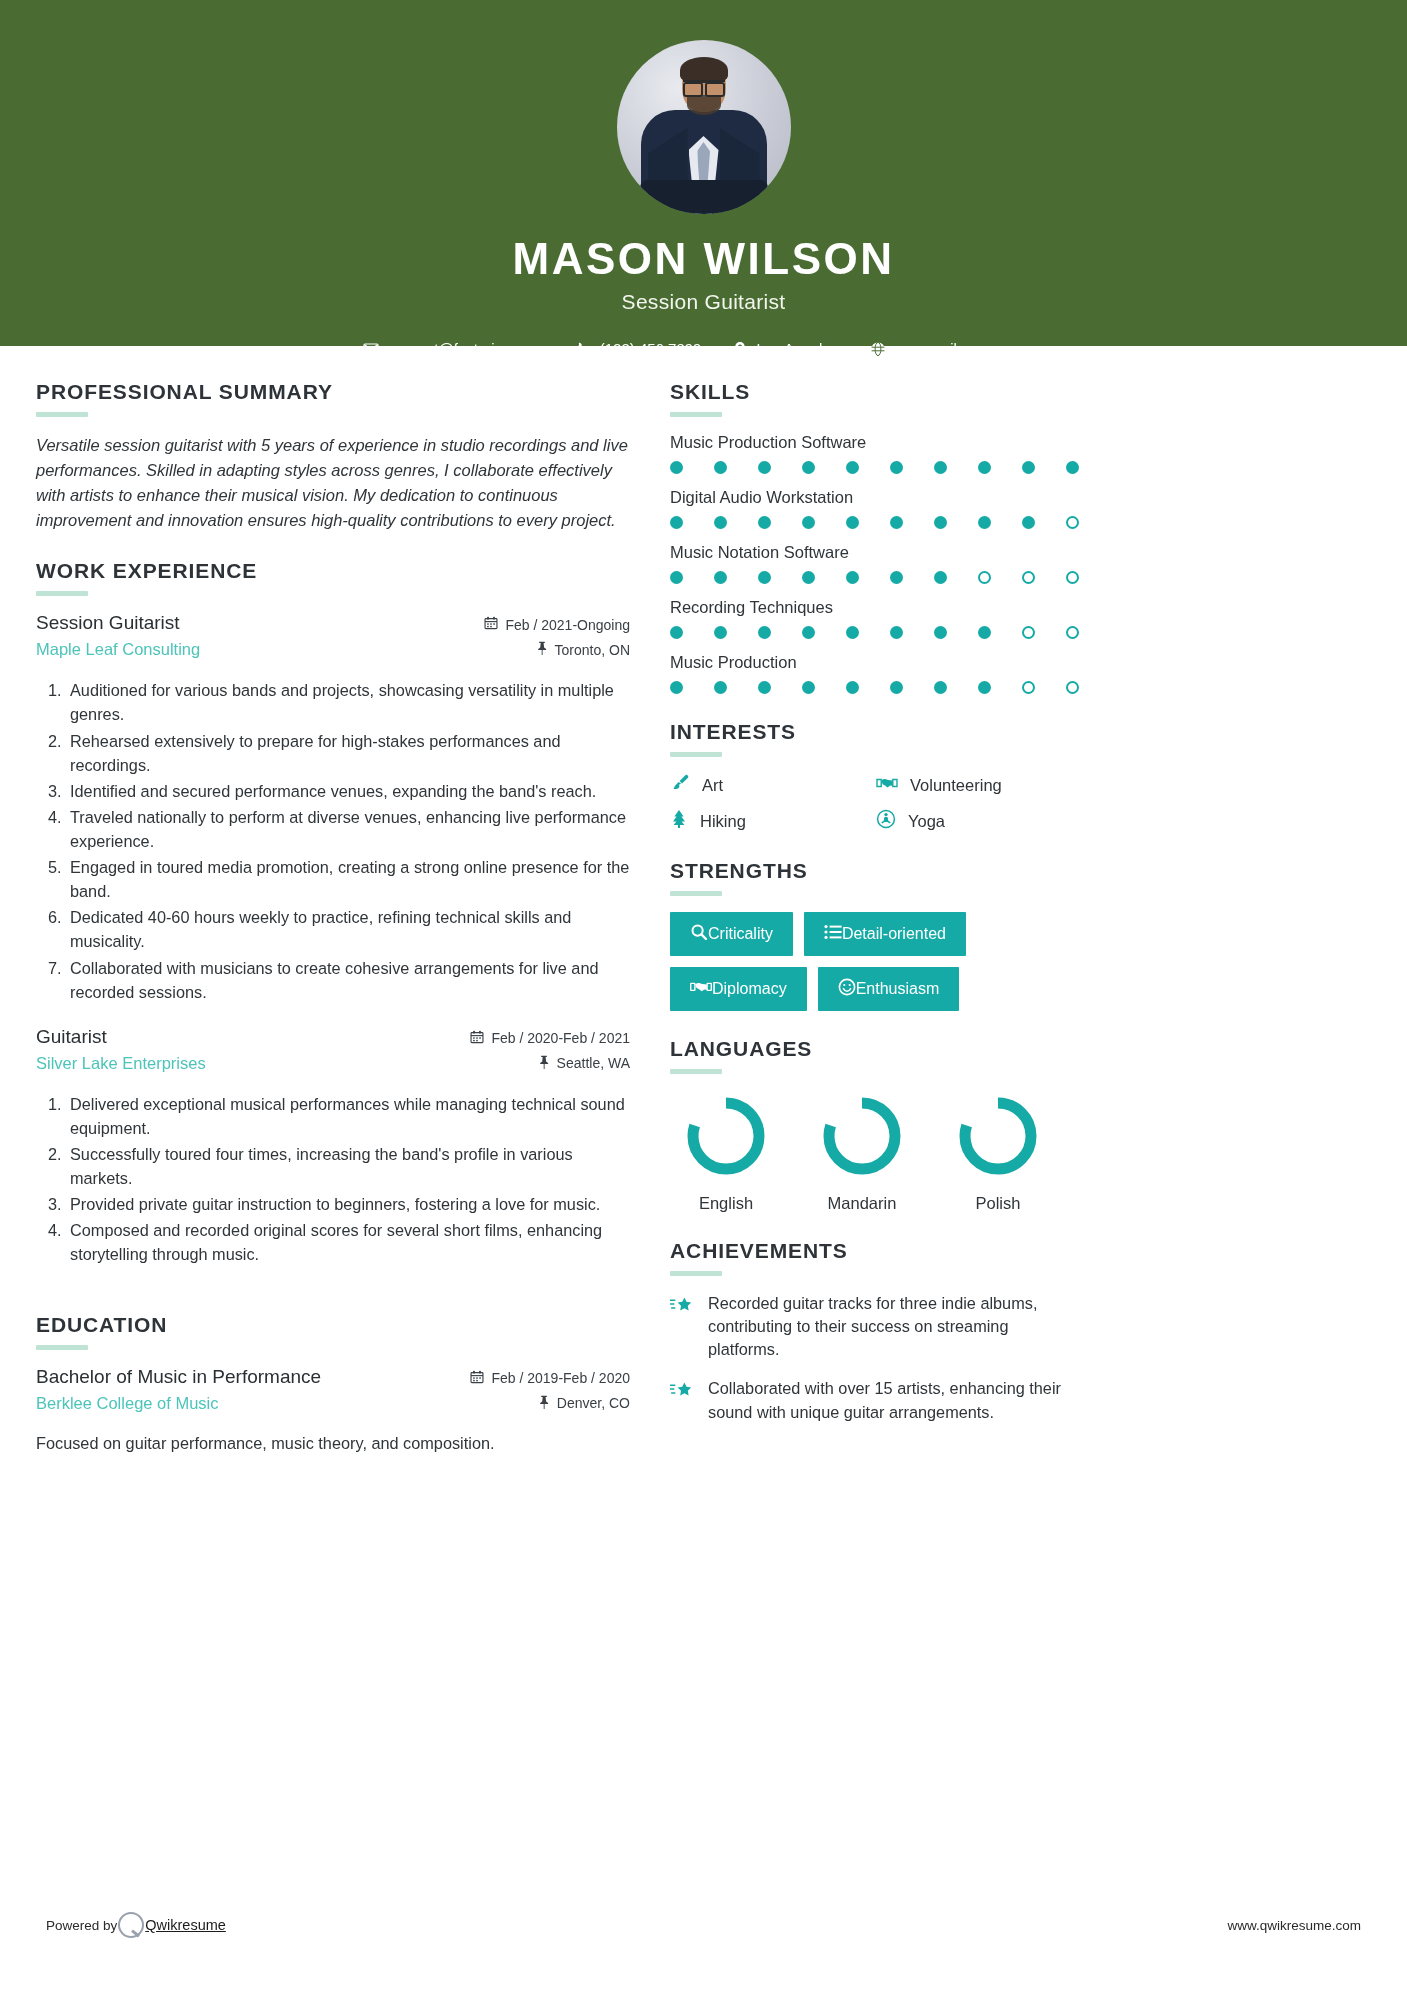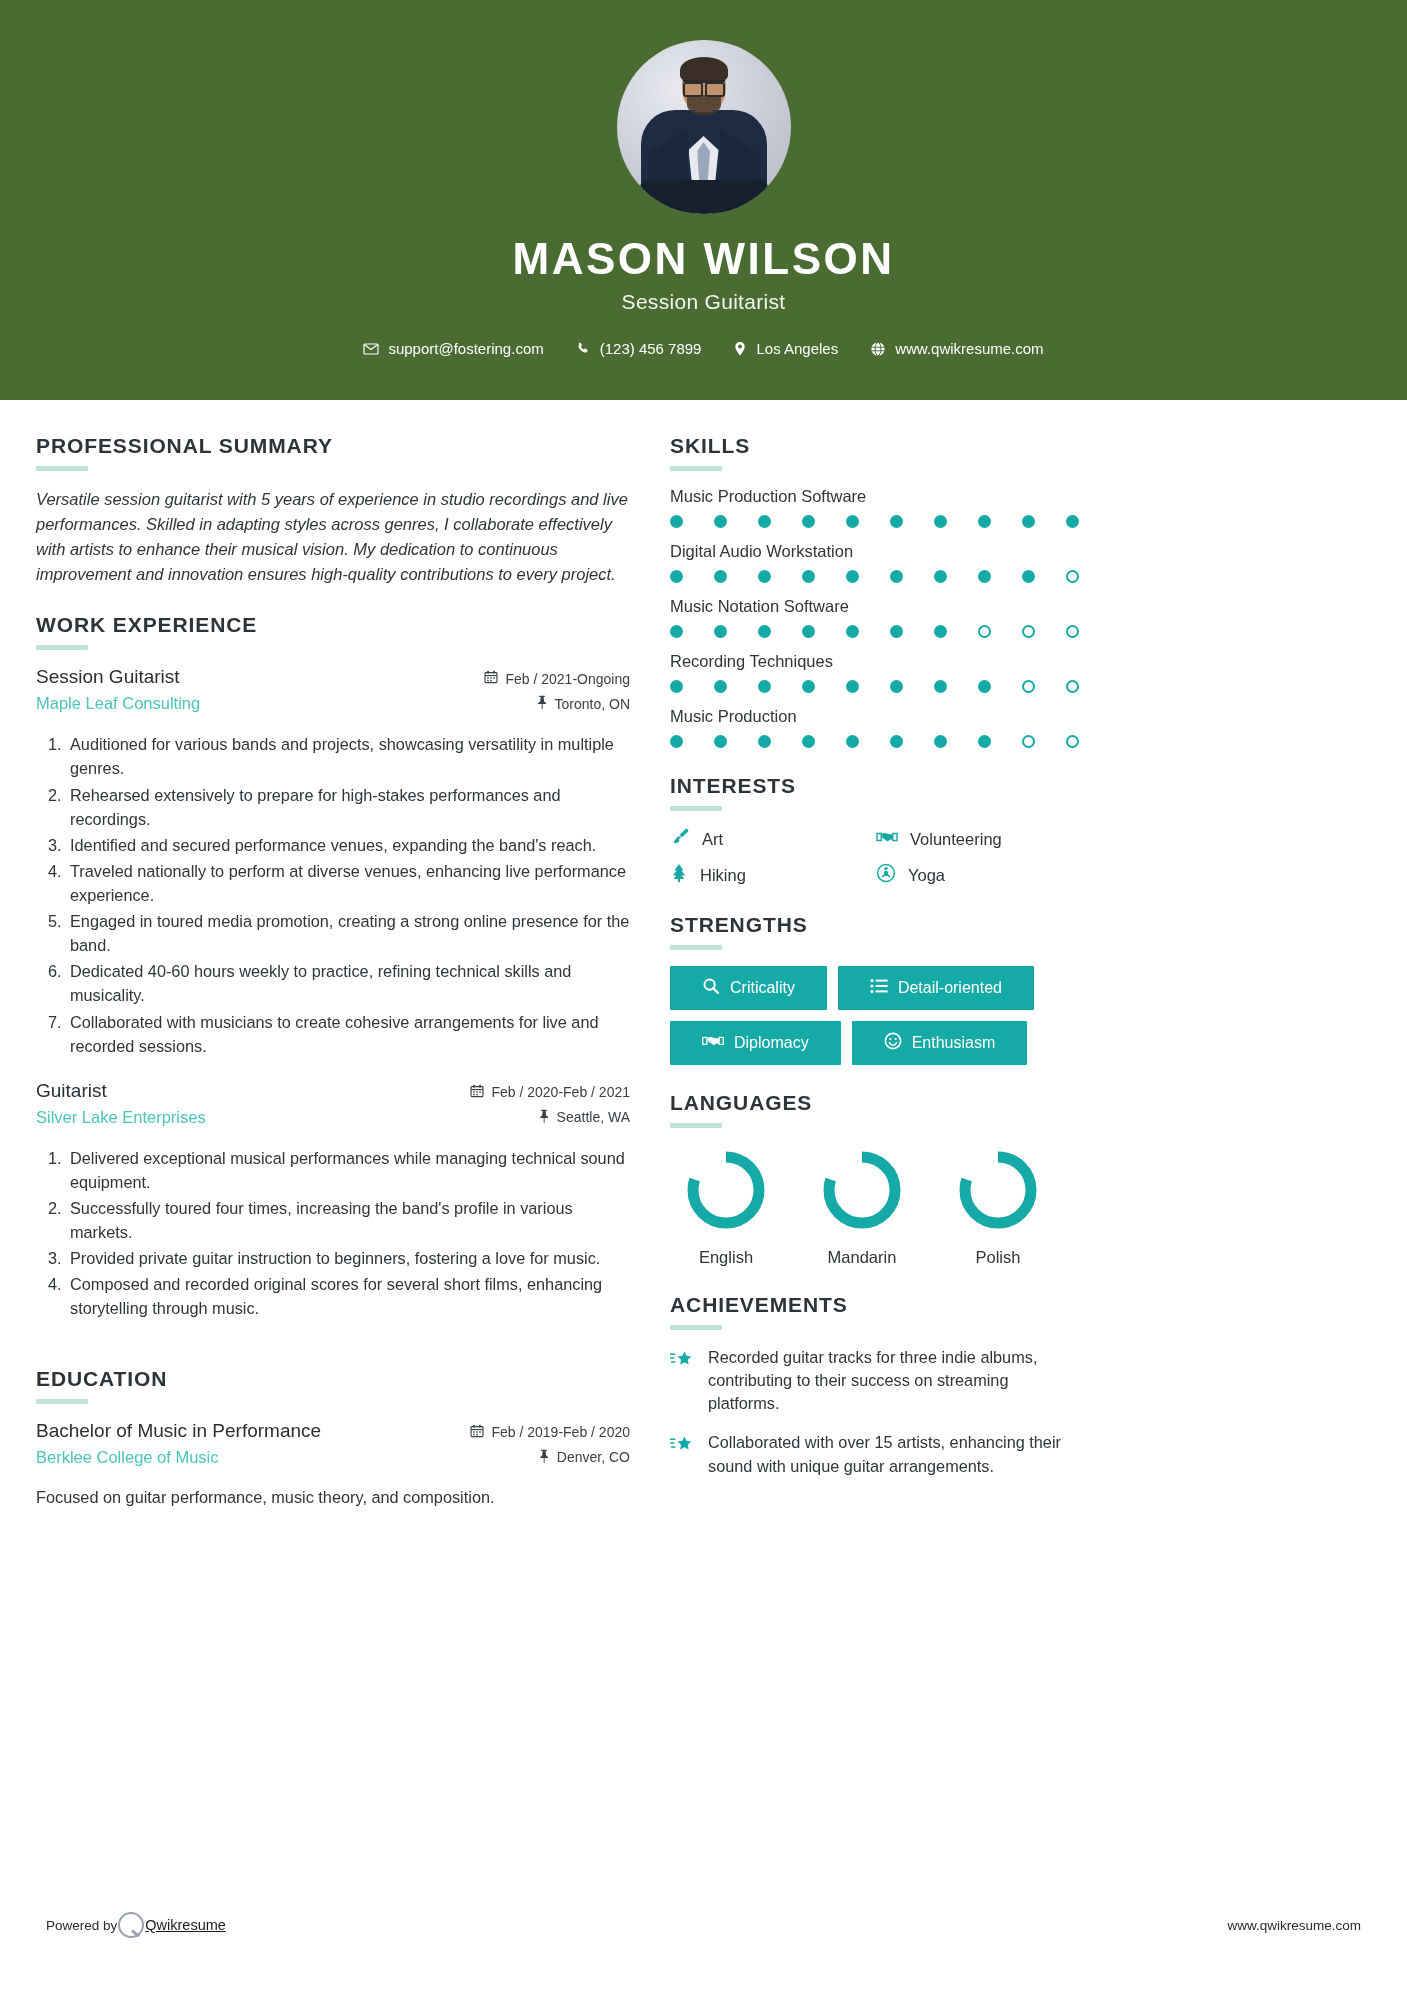--- a/index.html
+++ b/index.html
@@ -6,21 +6,21 @@
   html, body {
     width: 1407px;
     background: #ffffff;
     font-family: "Liberation Sans", "DejaVu Sans", sans-serif;
   }
   body { width: 1407px; min-height: 1990px; position: relative; }
 
   
   .header {
     background: #4a6c33;
-    height: 400px;
+    height: 346px;
     width: 100%;
     display: flex;
     flex-direction: column;
     align-items: center;
     padding-top: 40px;
   }
   .avatar {
     width: 174px;
     height: 174px;
     border-radius: 50%;
@@ -192,22 +192,22 @@
     display: grid; grid-template-columns: 1fr 1fr;
     row-gap: 14px; column-gap: 10px; gap: 12px;
   }
   .interest { display: flex; align-items: center; gap: 12px; font-size: 16.5px; color: #2f3539; }
   .interest svg { flex-shrink: 0; }
 
   
   .tags { display: flex; flex-wrap: wrap; gap: 11px; }
   .tag {
     background: #16aaa6; color: #ffffff;
-    padding: 11px 32px; font-size: 16px;
-    display: inline-flex; align-items: center; gap: 10px;
+    padding: 11px 20px; font-size: 16px;
+    display: inline-flex; align-items: center; 
     border-radius: 1px;
   }
   .tag svg { flex-shrink: 0; }
 
   
   .langs { display: flex; gap: 24px; margin-top: 4px; }
   .lang { width: 112px; text-align: center; }
   .lang-ring { display: block; margin: 0 auto; }
   .lang-name { margin-top: 12px; font-size: 16.5px; color: #2f3539; }
 

